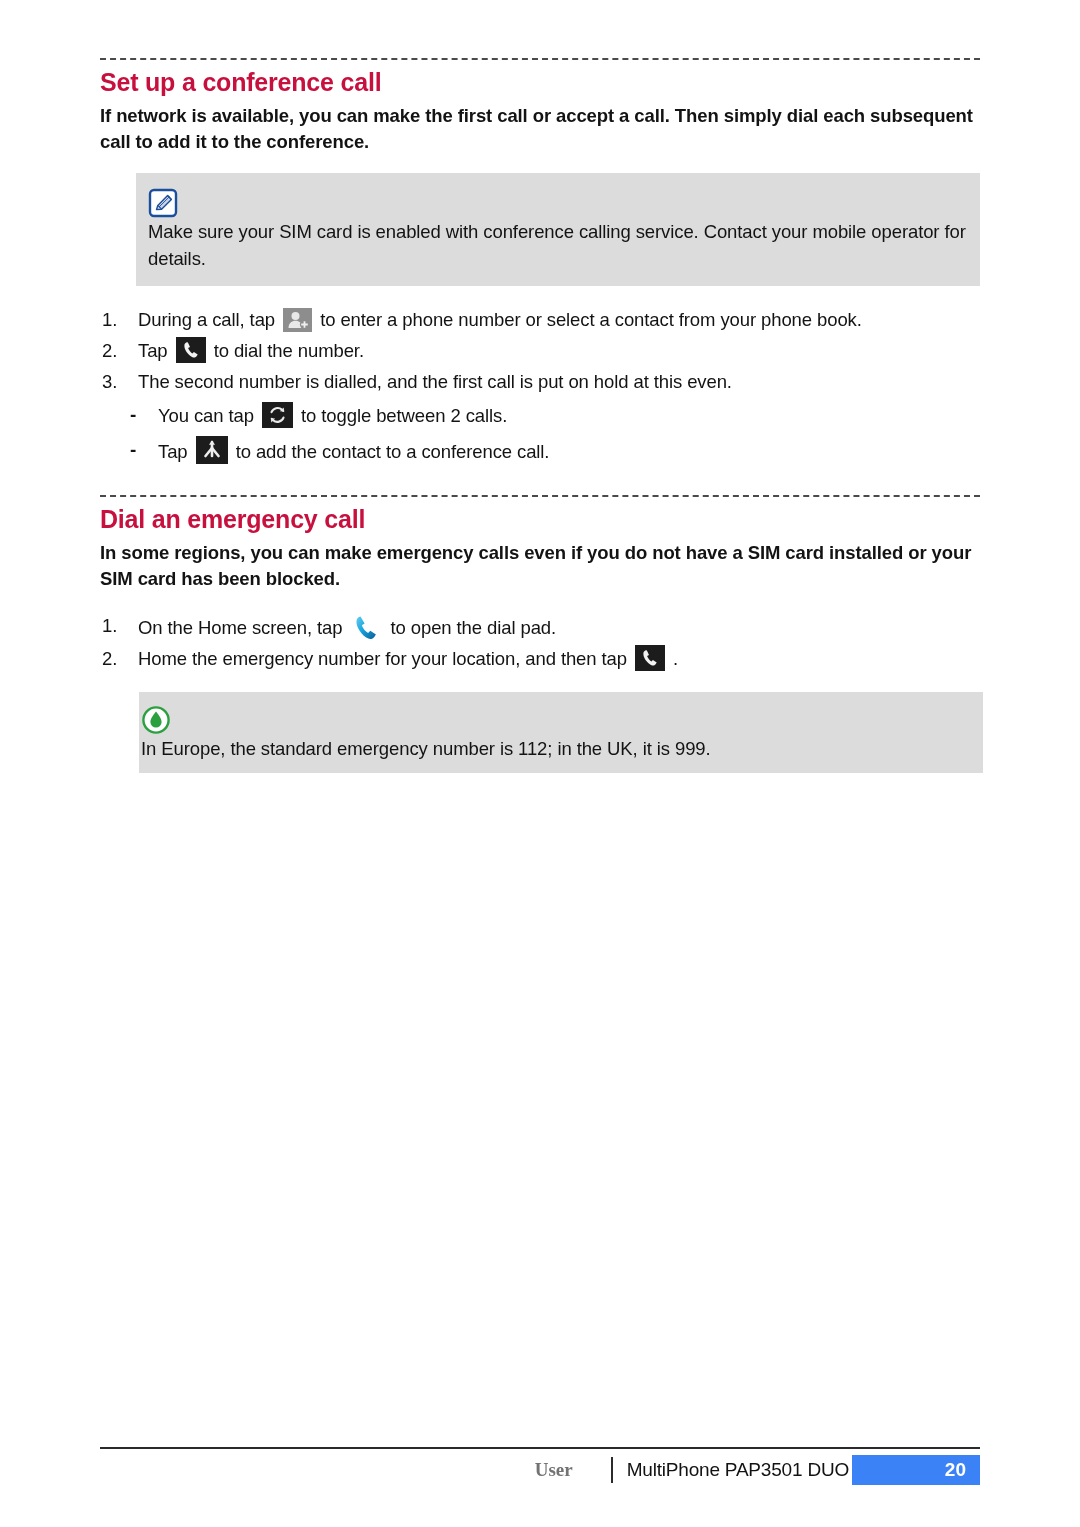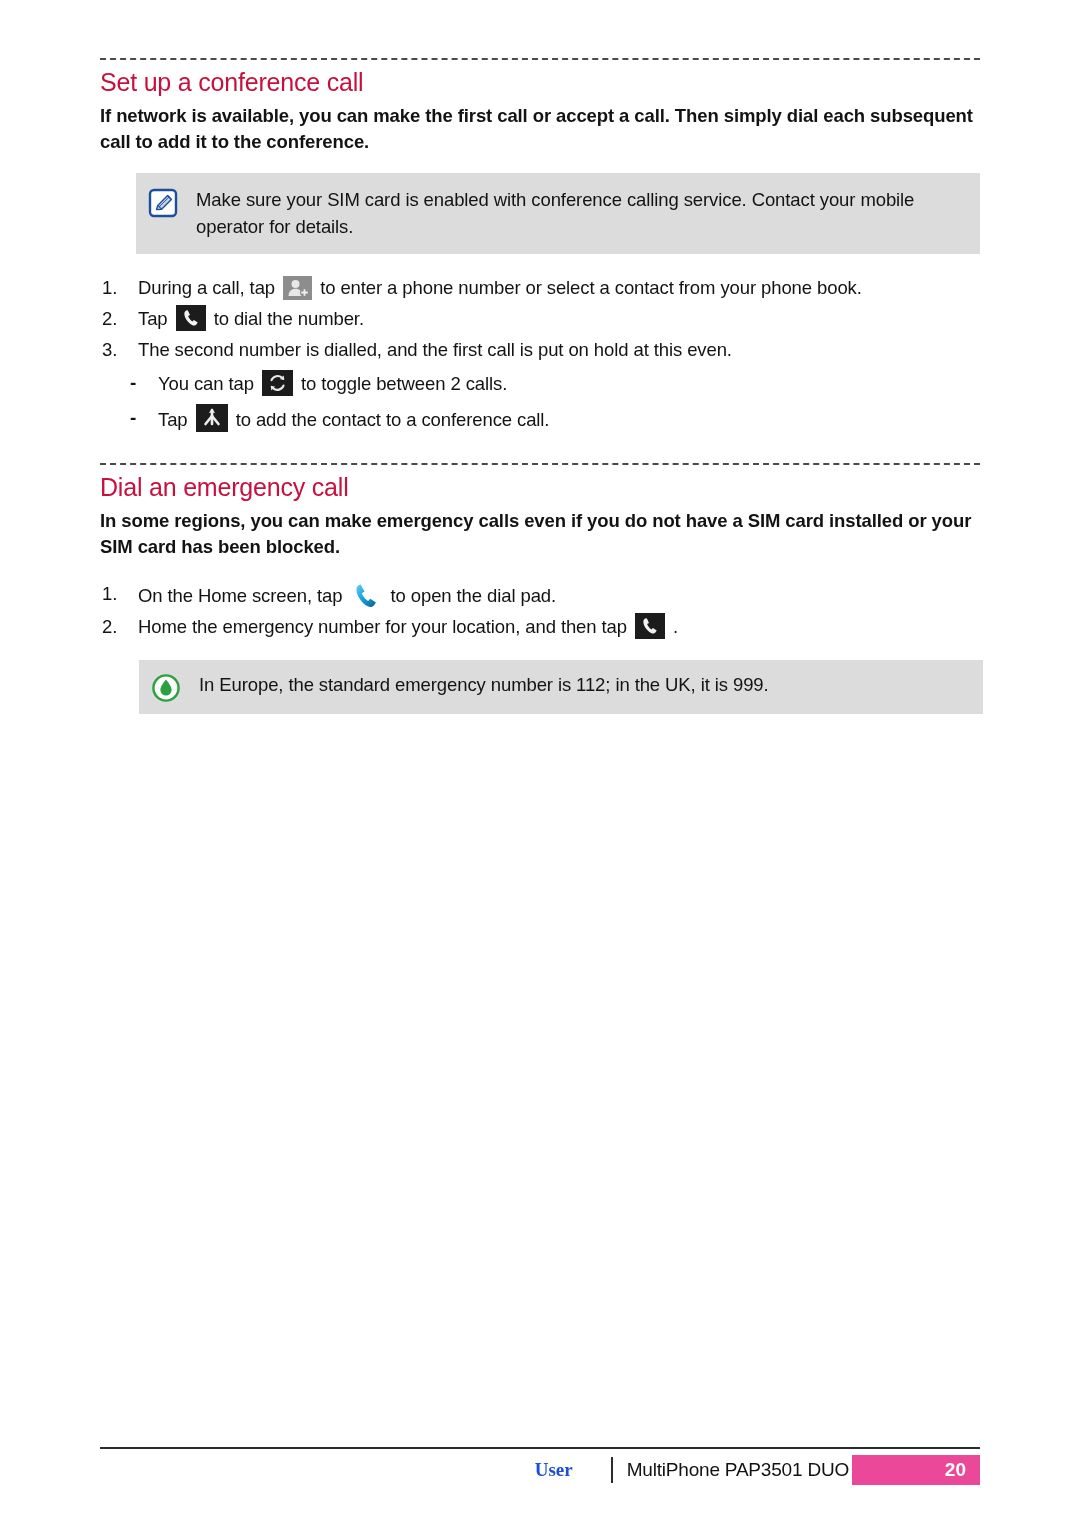--- a/index.html
+++ b/index.html
@@ -36,21 +36,21 @@
   .rule {
     border-top: 2px dashed #4a4a4a;
     height: 0;
     margin: 0;
   }
   .rule.second { margin-top: 0; }
 
   
   h1.section-title {
     font-size: 25px;
-    font-weight: normal;
+    font-weight: bold;
     color: #c8103e;
     margin: 8px 0 6px 0;
     letter-spacing: -0.2px;
     line-height: 1.15;
   }
 
   p.body-text {
     font-size: 18.5px;
     line-height: 1.42;
     margin: 0 0 4px 0;
@@ -60,22 +60,23 @@
   }
 
   
   .callout {
     background: #dcdcdc;
     margin: 18px 0 0 36px;
     width: 844px;
     display: flex;
     align-items: flex-start;
     padding: 13px 14px 14px 12px;
-  }
-  .callout.tip { padding: 11px 14px 11px 12px; margin-left: 39px; }
+    flex-direction: column;
+  }
+  .callout.tip { padding: 11px 14px 11px 2px; margin-left: 39px; }
   .callout-icon {
     flex: 0 0 auto;
     width: 30px;
     height: 30px;
     margin-right: 18px;
     margin-top: 2px;
   }
   .callout-text {
     font-size: 18.5px;
     line-height: 1.42;
@@ -154,40 +155,40 @@
   .footer-row {
     display: flex;
     align-items: stretch;
     justify-content: flex-end;
     height: 30px;
   }
   .footer-user {
     font-family: "Liberation Serif", serif;
     font-weight: bold;
     font-size: 19px;
-    color: #1d4ed8;
+    color: #737373;
     display: flex;
     align-items: center;
     padding-right: 38px;
   }
   .footer-sep {
     width: 2px;
     background: #2b2b2b;
     margin: 2px 14px 2px 0;
   }
   .footer-model {
     font-size: 19px;
     color: #121212;
     display: flex;
     align-items: center;
     padding-right: 3px;
     letter-spacing: -0.2px;
   }
   .footer-page {
-    background: #ec4899;
+    background: #3b82f6;
     color: #ffffff;
     font-size: 19px;
     font-weight: bold;
     width: 128px;
     display: flex;
     align-items: center;
     justify-content: flex-end;
     padding-right: 14px;
   }
 </style>

